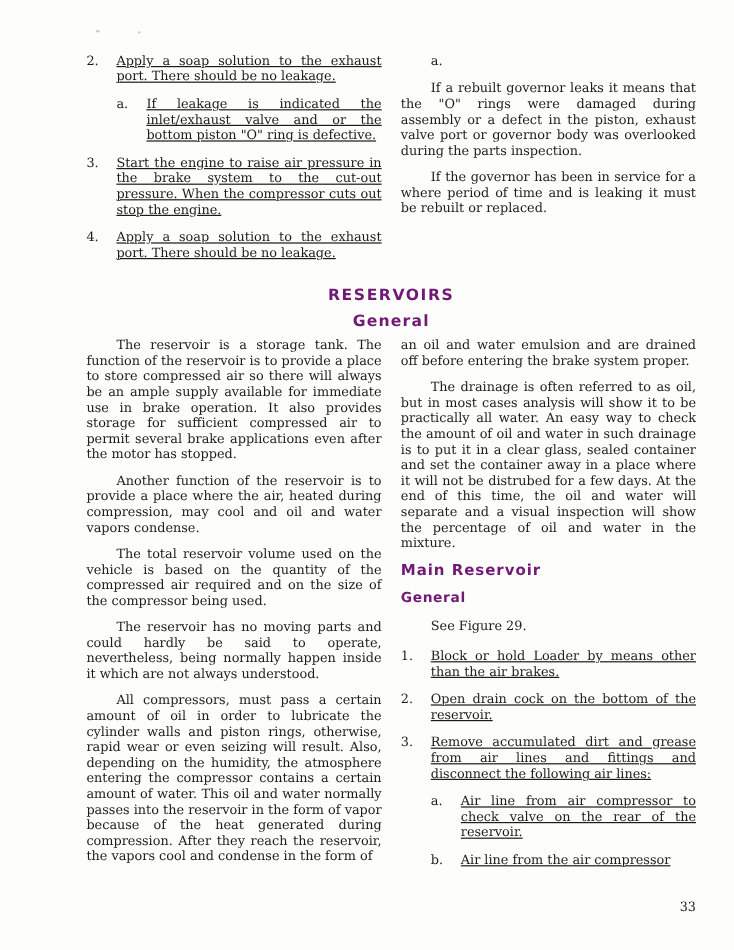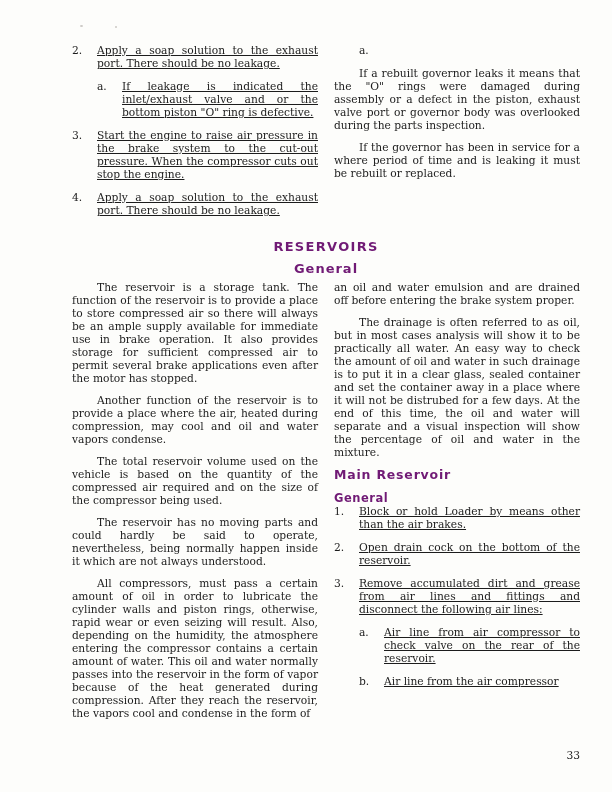--- a/index.html
+++ b/index.html
@@ -85,20 +85,21 @@
       <p class="para">Another function of the reservoir is to provide a place where the air, heated during compression, may cool and oil and water vapors condense.</p>
       <p class="para">The total reservoir volume used on the vehicle is based on the quantity of the compressed air required and on the size of the compressor being used.</p>
       <p class="para gap-before">The reservoir has no moving parts and could hardly be said to operate, nevertheless, being normally happen inside it which are not always understood.</p>
       <p class="para">All compressors, must pass a certain amount of oil in order to lubricate the cylinder walls and piston rings, otherwise, rapid wear or even seizing will result. Also, depending on the humidity, the atmosphere entering the compressor contains a certain amount of water. This oil and water normally passes into the reservoir in the form of vapor because of the heat generated during compression. After they reach the reservoir, the vapors cool and condense in the form of</p>
     </div>
     <div class="col">
       <p class="para noindent">an oil and water emulsion and are drained off before entering the brake system proper.</p>
       <p class="para">The drainage is often referred to as oil, but in most cases analysis will show it to be practically all water. An easy way to check the amount of oil and water in such drainage is to put it in a clear glass, sealed container and set the container away in a place where it will not be distrubed for a few days. At the end of this time, the oil and water will separate and a visual inspection will show the percentage of oil and water in the mixture.</p>
       <h3 class="hd mainres">Main Reservoir</h3>
       <h4 class="hd removal">General</h4>
+      <p class="see">See Figure 29.</p>
       <div class="li">
         <span class="num">1.</span>
         <p class="txt">Block or hold Loader by means other than the air brakes.</p>
       </div>
       <div class="li">
         <span class="num">2.</span>
         <p class="txt">Open drain cock on the bottom of the reservoir.</p>
       </div>
       <div class="li">
         <span class="num">3.</span>

